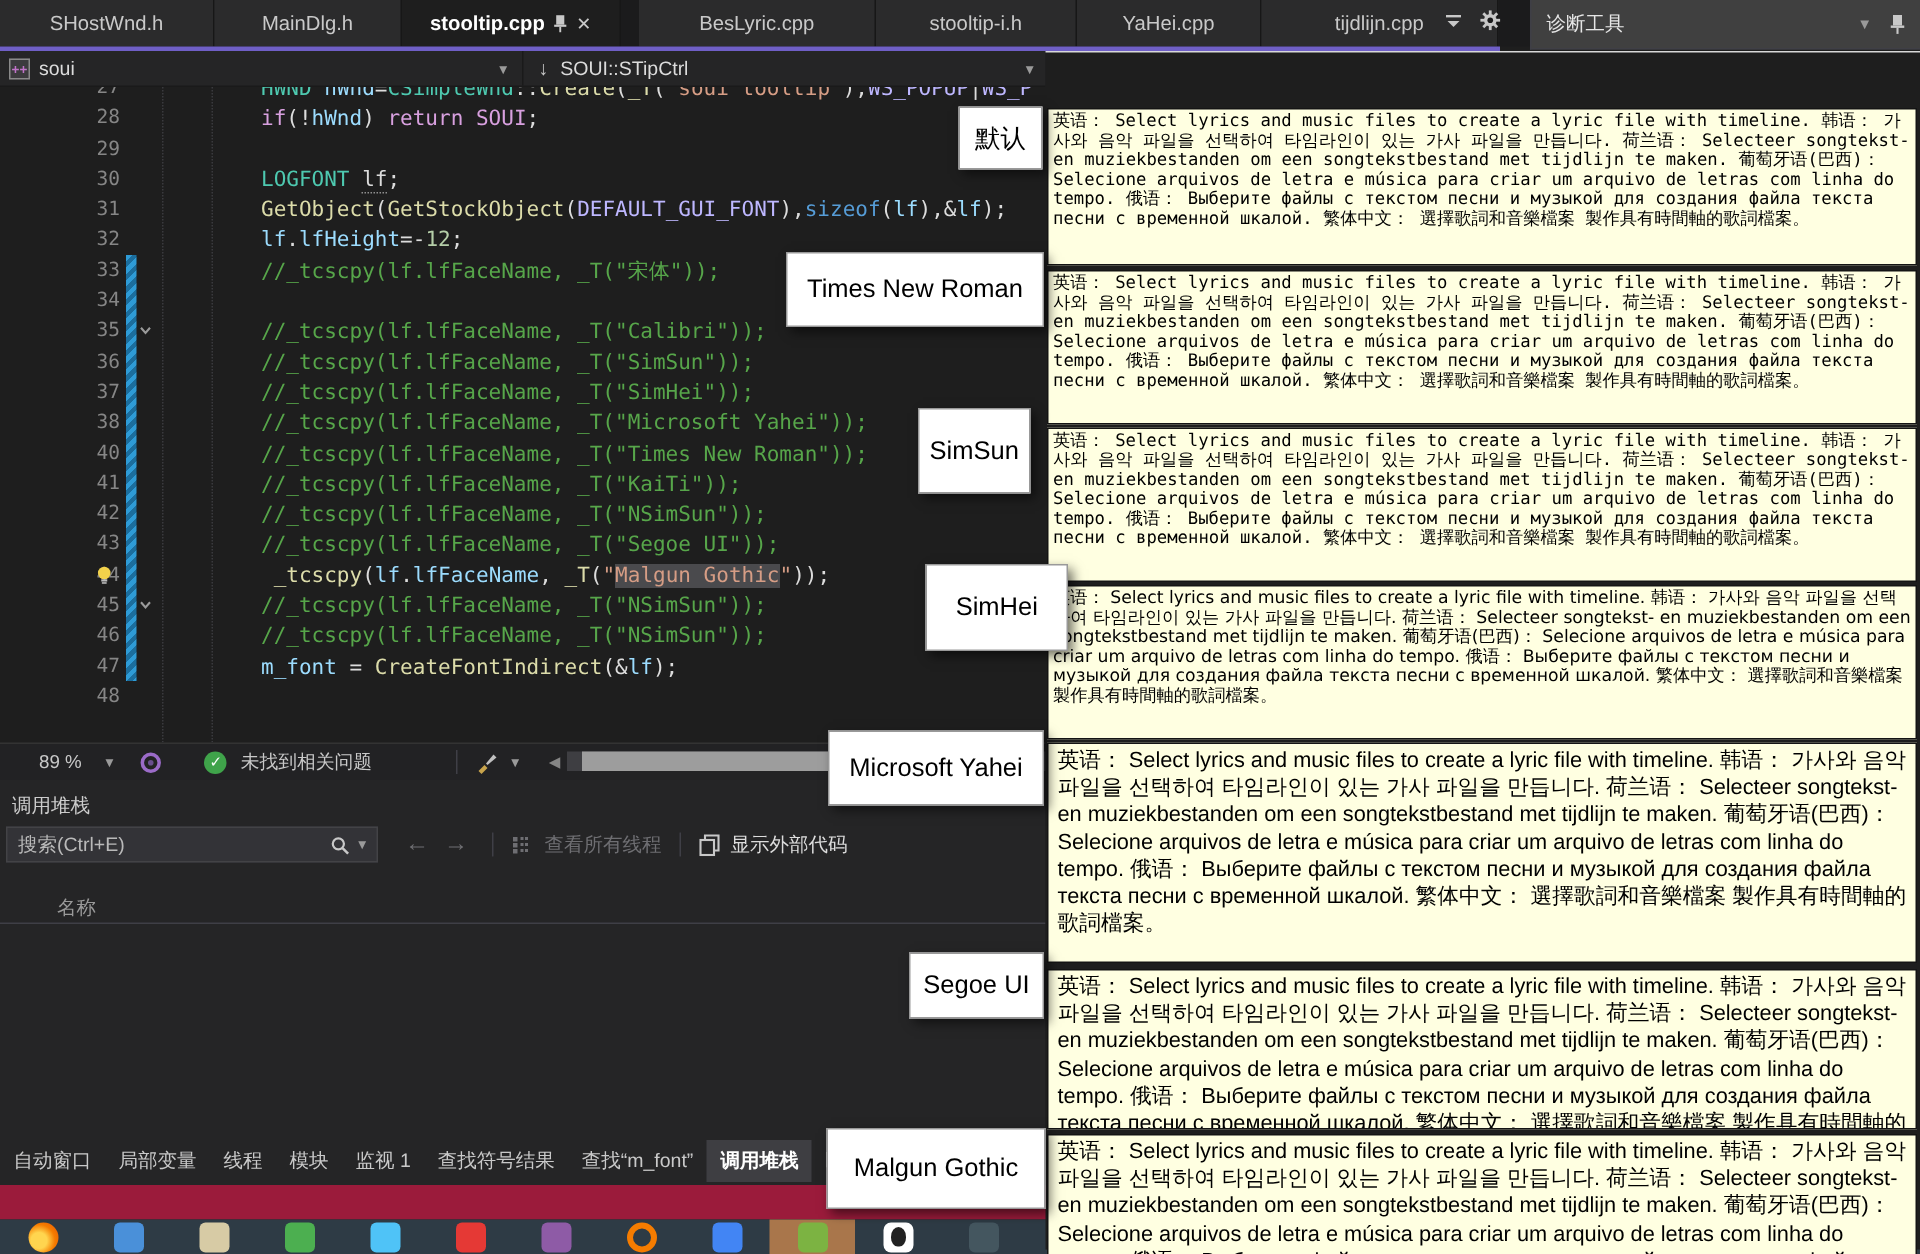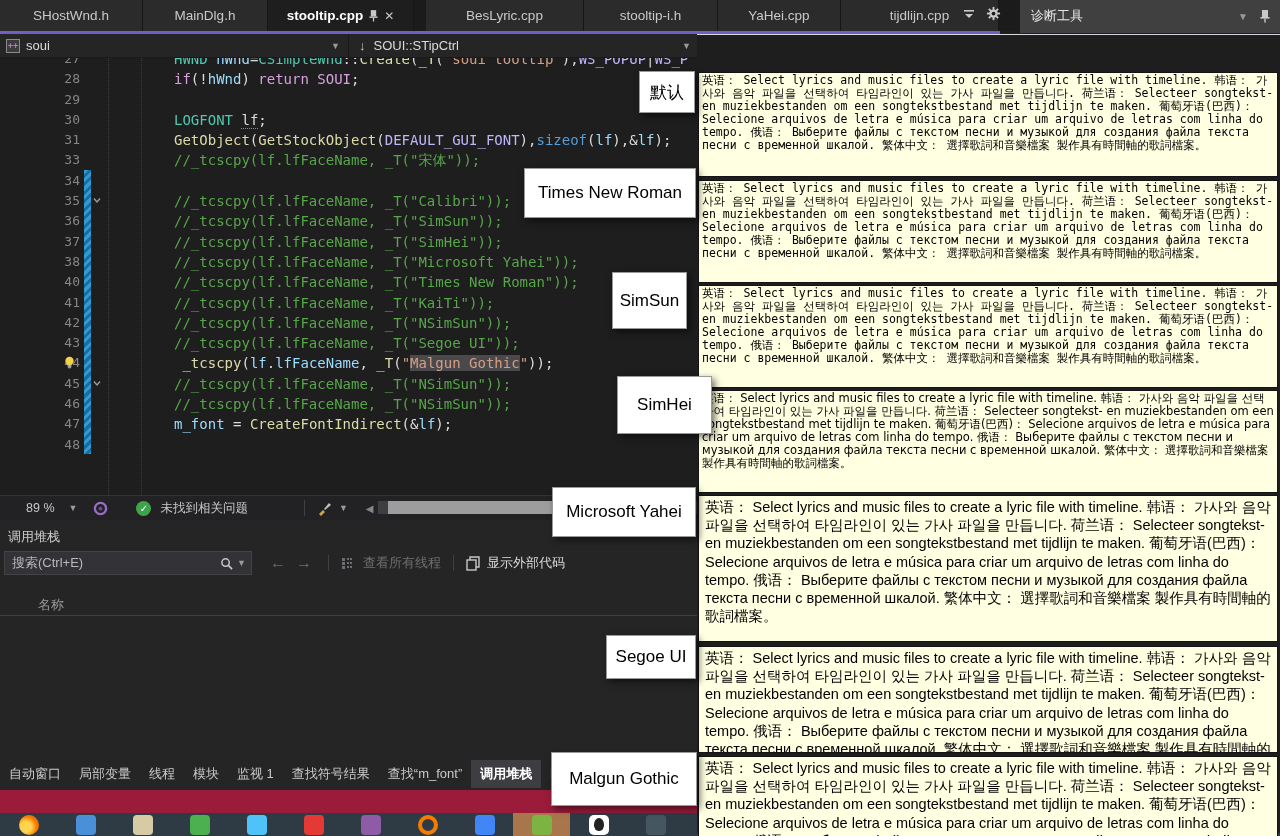--- a/index.html
+++ b/index.html
@@ -180,20 +180,21 @@
   <div id="editor">
     <div class="iguide" style="left:108px;"></div>
     <div class="iguide" style="left:141px;"></div>
     <div id="changebar"></div>
     <div id="codelines">
         <div class="code-line"><span class="ln">27</span><span class="codetxt"><span class="tk-t">HWND</span><span class="tk-p"> </span><span class="tk-v">hWnd</span><span class="tk-p">=</span><span class="tk-t">CSimpleWnd</span><span class="tk-p">::</span><span class="tk-f">Create</span><span class="tk-p">(</span><span class="tk-f">_T</span><span class="tk-p">(</span><span class="tk-s">"soui tooltip"</span><span class="tk-p">),</span><span class="tk-m">WS_POPUP</span><span class="tk-p">|</span><span class="tk-m">WS_P</span></span></div>
         <div class="code-line"><span class="ln">28</span><span class="codetxt"><span class="tk-kc">if</span><span class="tk-p">(!</span><span class="tk-v">hWnd</span><span class="tk-p">) </span><span class="tk-kc">return</span><span class="tk-p"> </span><span class="tk-kc">SOUI</span><span class="tk-p">;</span></span></div>
         <div class="code-line"><span class="ln">29</span><span class="codetxt"></span></div>
         <div class="code-line"><span class="ln">30</span><span class="codetxt"><span class="tk-t">LOGFONT</span><span class="tk-p"> </span><span class="tk-u">lf</span><span class="tk-p">;</span></span></div>
         <div class="code-line"><span class="ln">31</span><span class="codetxt"><span class="tk-f">GetObject</span><span class="tk-p">(</span><span class="tk-f">GetStockObject</span><span class="tk-p">(</span><span class="tk-m">DEFAULT_GUI_FONT</span><span class="tk-p">),</span><span class="tk-k">sizeof</span><span class="tk-p">(</span><span class="tk-v">lf</span><span class="tk-p">),&amp;</span><span class="tk-v">lf</span><span class="tk-p">);</span></span></div>
+        <div class="code-line"><span class="ln">32</span><span class="codetxt"><span class="tk-v">lf</span><span class="tk-p">.</span><span class="tk-v">lfHeight</span><span class="tk-p">=-</span><span class="tk-n">12</span><span class="tk-p">;</span></span></div>
         <div class="code-line"><span class="ln">33</span><span class="codetxt"><span class="tk-c">//_tcscpy(lf.lfFaceName, _T("宋体"));</span></span></div>
         <div class="code-line"><span class="ln">34</span><span class="codetxt"></span></div>
         <div class="code-line"><span class="ln">35</span><span class="fold"><svg width="10" height="10" viewBox="0 0 10 10">
               <polyline points="2,3.5 5,7 8,3.5" fill="none" stroke="#9A9A9A" stroke-width="1.4"></polyline>
             </svg></span><span class="codetxt"><span class="tk-c">//_tcscpy(lf.lfFaceName, _T("Calibri"));</span></span></div>
         <div class="code-line"><span class="ln">36</span><span class="codetxt"><span class="tk-c">//_tcscpy(lf.lfFaceName, _T("SimSun"));</span></span></div>
         <div class="code-line"><span class="ln">37</span><span class="codetxt"><span class="tk-c">//_tcscpy(lf.lfFaceName, _T("SimHei"));</span></span></div>
         <div class="code-line"><span class="ln">38</span><span class="codetxt"><span class="tk-c">//_tcscpy(lf.lfFaceName, _T("Microsoft Yahei"));</span></span></div>
         <div class="code-line"><span class="ln">40</span><span class="codetxt"><span class="tk-c">//_tcscpy(lf.lfFaceName, _T("Times New Roman"));</span></span></div>
         <div class="code-line"><span class="ln">41</span><span class="codetxt"><span class="tk-c">//_tcscpy(lf.lfFaceName, _T("KaiTi"));</span></span></div>

